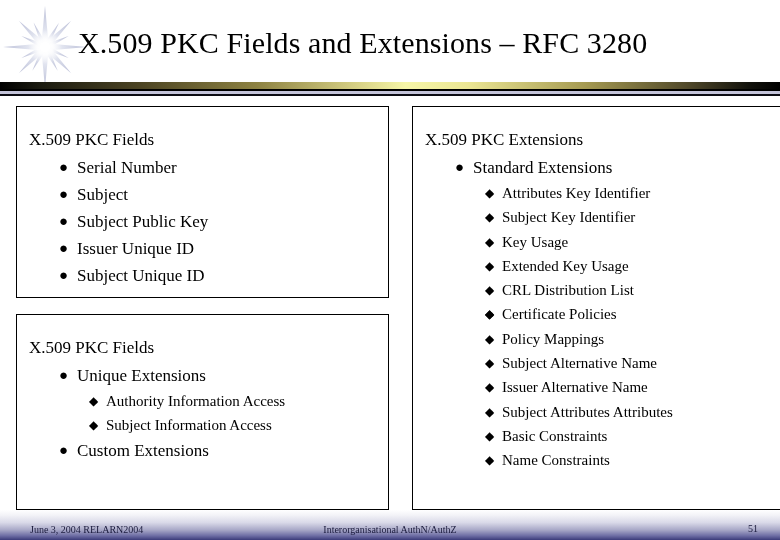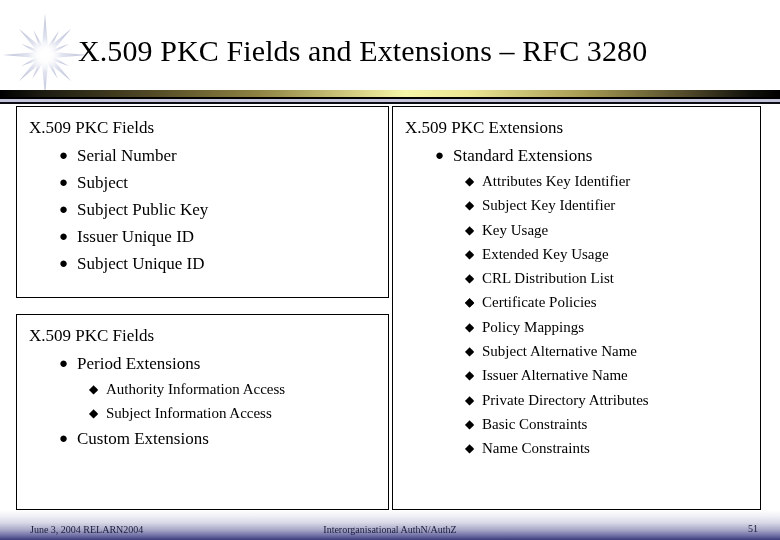--- a/index.html
+++ b/index.html
@@ -12,21 +12,21 @@
     height: 540px;
     position: relative;
     overflow: hidden;
     font-family: "Liberation Serif", "DejaVu Serif", serif;
     color: #000000;
   }
 
   
   #header {
     position: absolute;
-    left: 0; top: 14px;
+    left: 0; top: 6px;
     width: 780px; height: 96px;
   }
   #starburst {
     position: absolute;
     left: 2px; top: -2px;
     width: 86px; height: 86px;
   }
   #slide-title {
     position: absolute;
     left: 78px;
@@ -76,28 +76,28 @@
 
   
   .content-box {
     position: absolute;
     border: 1px solid #000000;
     background: #ffffff;
     box-sizing: border-box;
   }
   #box-fields      { left: 16px;  top: 106px; width: 373px; height: 192px; }
   #box-private     { left: 16px;  top: 314px; width: 373px; height: 196px; }
-  #box-extensions  { left: 392px; top: 106px; width: 369px; height: 404px; }
+  #box-extensions  { left: 412px; top: 106px; width: 369px; height: 404px; }
 
   .box-inner { padding: 8px 10px 0 10px; }
 
   .box-title {
     font-size: 17px;
     line-height: 26px;
-    margin: 0 0 1px 2px;
+    margin: 12px 0 1px 2px;
     white-space: nowrap;
   }
 
   ul.lvl1 {
     list-style: none;
     margin: 0;
     padding: 0 0 0 30px;
   }
   ul.lvl2 {
     list-style: none;
@@ -277,21 +277,21 @@
     </ul>
   </div>
 </div>
 
 <div id="box-private" class="content-box">
   <div class="box-inner">
     <div class="box-title">X.509 PKC Fields</div>
     <ul class="lvl1">
       <li>
         <span class="bullet-dot">●</span>
-        <span class="li-text">Period Extensions</span>
+        <span class="li-text">Unique Extensions</span>
       </li>
       <ul class="lvl2">
         <li>
           <span class="bullet-diamond">◆</span>
           <span class="li-text">Authority Information Access</span>
         </li>
         <li>
           <span class="bullet-diamond">◆</span>
           <span class="li-text">Subject Information Access</span>
         </li>
@@ -347,21 +347,21 @@
         <li>
           <span class="bullet-diamond">◆</span>
           <span class="li-text">Subject Alternative Name</span>
         </li>
         <li>
           <span class="bullet-diamond">◆</span>
           <span class="li-text">Issuer Alternative Name</span>
         </li>
         <li>
           <span class="bullet-diamond">◆</span>
-          <span class="li-text">Private Directory Attributes</span>
+          <span class="li-text">Subject Attributes Attributes</span>
         </li>
         <li>
           <span class="bullet-diamond">◆</span>
           <span class="li-text">Basic Constraints</span>
         </li>
         <li>
           <span class="bullet-diamond">◆</span>
           <span class="li-text">Name Constraints</span>
         </li>
       </ul>

